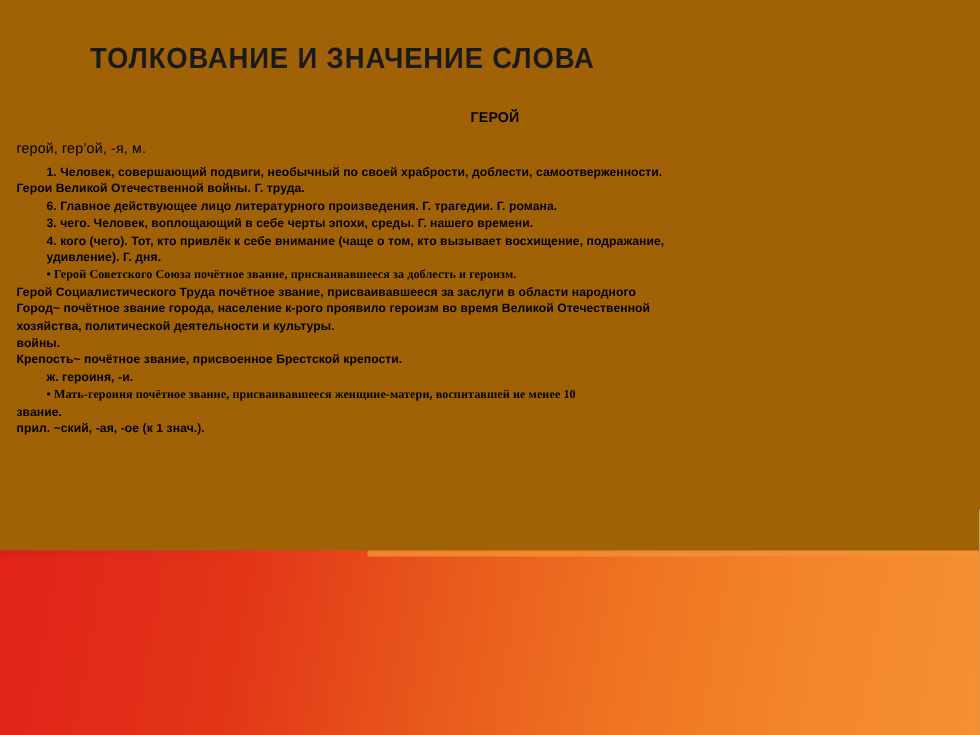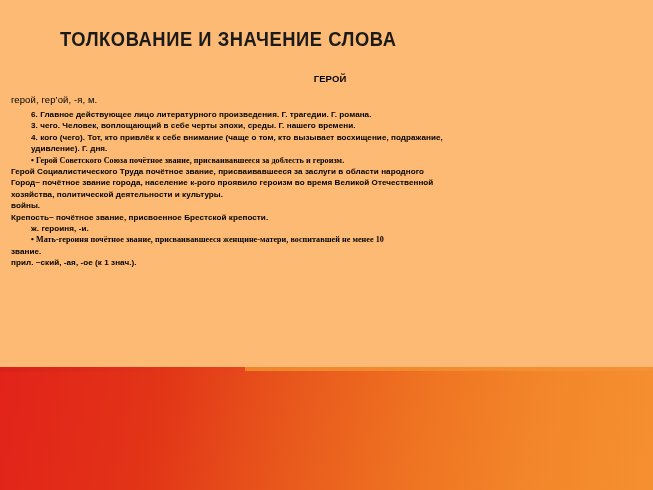--- a/index.html
+++ b/index.html
@@ -13,21 +13,21 @@
     font-family: "Liberation Sans", sans-serif;
     overflow: hidden;
     position: relative;
   }
   .slide {
     position: absolute;
     left: 0;
     top: 0;
     width: 653px;
     height: 490px;
-    background: #fdba74;
+    background: #a16207;
   }
   .slide-title {
     position: absolute;
     left: 60px;
     top: 28px;
     width: 560px;
     font-size: 19.5px;
     font-weight: bold;
     letter-spacing: 0.6px;
     color: #1a1a1a;
@@ -110,20 +110,22 @@
 <body>
 
 <div class="slide">
 
   <div class="slide-title">ТОЛКОВАНИЕ И ЗНАЧЕНИЕ СЛОВА</div>
 
   <div class="body-block">
     <div class="headword">ГЕРОЙ</div>
     <div class="lemma">герой, гер’ой, -я, м.</div>
     <div class="defs" id="defs-container">
+        <p class="ind">1. Человек, совершающий подвиги, необычный по своей храбрости, доблести, самоотверженности.</p>
+        <p class="flow">Герои Великой Отечественной войны. Г. труда.</p>
         <p class="ind">6. Главное действующее лицо литературного произведения. Г. трагедии. Г. романа.</p>
         <p class="ind">3. чего. Человек, воплощающий в себе черты эпохи, среды. Г. нашего времени.</p>
         <p class="ind">4. кого (чего). Тот, кто привлёк к себе внимание (чаще о том, кто вызывает восхищение, подражание,</p>
         <p class="ind">удивление). Г. дня.</p>
         <p class="bul">• Герой Советского Союза почётное звание, присваивавшееся за доблесть и героизм.</p>
         <p class="flow">Герой Социалистического Труда почётное звание, присваивавшееся за заслуги в области народного</p>
         <p class="flow">Город~ почётное звание города, население к-рого проявило героизм во время Великой Отечественной</p>
         <p class="flow">хозяйства, политической деятельности и культуры.</p>
         <p class="flow">войны.</p>
         <p class="flow">Крепость~ почётное звание, присвоенное Брестской крепости.</p>

